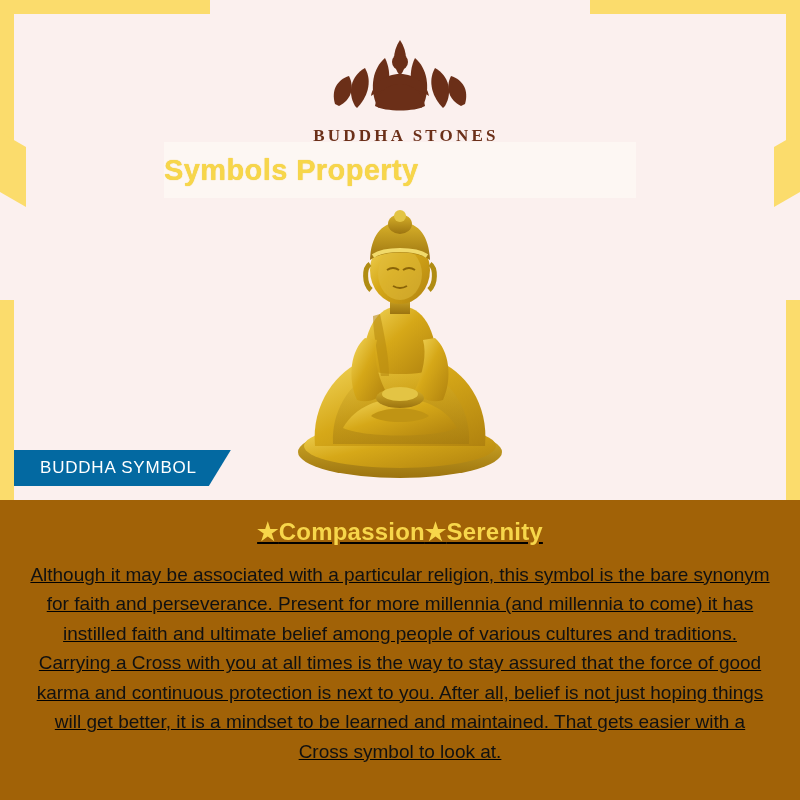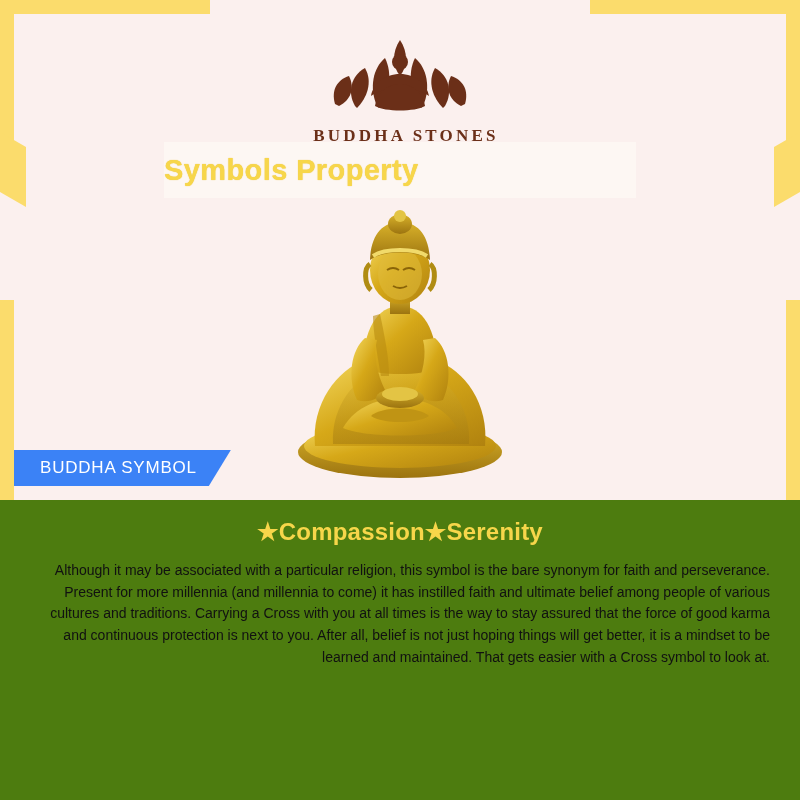--- a/index.html
+++ b/index.html
@@ -98,56 +98,57 @@
     align-items: center;
     justify-content: center;
   }
 
   
   .ribbon {
     position: absolute;
     left: 14px;
     top: 450px;
     height: 36px;
-    background: #3b82f6;
+    background: #0369a1;
     display: flex;
     align-items: center;
     padding: 0 34px 0 26px;
     clip-path: polygon(0 0, 100% 0, calc(100% - 22px) 100%, 0 100%);
   }
   .ribbon-text {
     font-size: 17px;
     color: #ffffff;
     letter-spacing: 0.8px;
   }
 
   
   .panel {
     position: absolute;
     left: 0;
     right: 0;
     bottom: 0;
     top: 500px;
-    background: #4d7c0f;
+    background: #a16207;
+    text-decoration: underline;
   }
   .subtitle {
     margin: 18px 0 0 0;
     text-align: center;
     font-size: 24px;
     font-weight: bold;
     color: #f7d64a;
     letter-spacing: 0.2px;
   }
   .star { color: #f7d64a; font-size: 24px; }
   .body-text {
     margin: 14px 30px 0 30px;
-    font-size: 14px;
+    font-size: 19px;
     line-height: 1.55;
     color: #111111;
-    text-align: right;
+    text-align: center;
     font-family: "Liberation Sans", sans-serif;
   }
 </style>
 </head>
 <body>
 
 <div class="poster">
 
   <div class="corner corner-tl-h"></div>
   <div class="corner corner-tl-v"></div>

